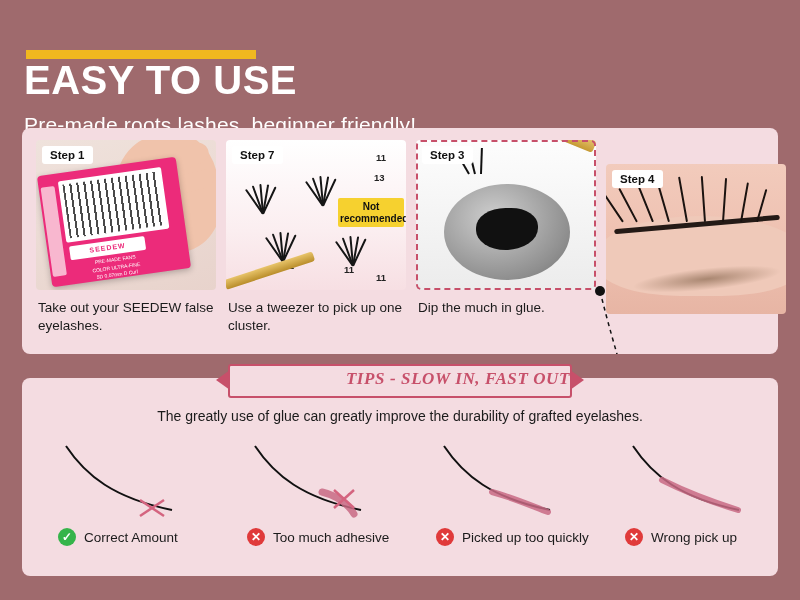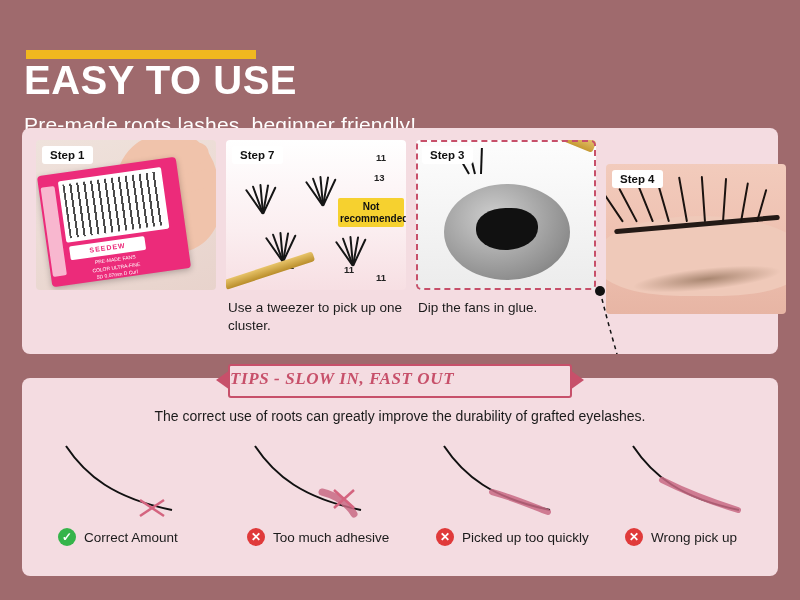--- a/index.html
+++ b/index.html
@@ -147,21 +147,21 @@
     width:340px;height:30px;border:2px solid #c7506a;border-radius:3px;
     background:#f4dce1;
   }
   .tips-ribbon:before,.tips-ribbon:after{
     content:"";position:absolute;top:4px;width:0;height:0;
     border-top:10px solid transparent;border-bottom:10px solid transparent;
   }
   .tips-ribbon:before{left:-14px;border-right:14px solid #c7506a;}
   .tips-ribbon:after{right:-14px;border-left:14px solid #c7506a;}
   .tips-title{
-    position:absolute;left:0;right:0;top:3px;text-align:left;
+    position:absolute;left:0;right:0;top:3px;text-align:right;
     font-family:"Liberation Serif", serif;
     font-style:italic;font-weight:bold;font-size:17px;color:#c7506a;letter-spacing:.6px;
   }
   .tips-sub{
     position:absolute;left:0;right:0;top:30px;text-align:center;
     font-size:14px;color:#1b1b1b;
   }
 
   .curves{position:absolute;left:0;top:58px;width:756px;height:92px;}
   .swatch-row{
@@ -203,20 +203,21 @@
             <div class="tray-inner"></div>
             <div class="tray-logo">SEEDEW</div>
             <div class="tray-txt">
               <div>PRE-MADE FANS</div>
               <div>COLOR ULTRA-FINE</div>
               <div>5D 0.07mm D Curl</div>
             </div>
           </div>
           <div class="step-badge">Step 1</div>
         </div>
+        <div class="step-cap">Take out your SEEDEW false eyelashes.</div>
       </div>
 
       <div class="step">
         <div class="step-img img2">
           <div class="fan" style="left:36px;top:44px;">
             <span style="transform:rotate(-35deg)"></span>
               <span style="transform:rotate(-20deg)"></span>
             <span style="transform:rotate(-5deg)"></span>
               <span style="transform:rotate(10deg)"></span>
             <span style="transform:rotate(25deg)"></span>
@@ -259,21 +260,21 @@
         <div class="step-img img3">
           <div class="glue-disc"></div>
           <div class="glue-drop"></div>
           <div class="tweezer3"></div>
           <div class="lashtip" style="transform:rotate(-30deg);"></div>
           <div class="lashtip" style="left:58px;transform:rotate(-14deg);"></div>
           <div class="lashtip" style="left:64px;transform:rotate(2deg);"></div>
           <div class="dashed"></div>
           <div class="step-badge">Step 3</div>
         </div>
-        <div class="step-cap">Dip the fans in glue.</div>
+        <div class="step-cap">Dip the much in glue.</div>
       </div>
 
       <div class="step">
         <div class="step-img img4">
           <div class="eyelid"></div>
           <div class="brow"></div>
           <div class="lashline"></div>
           <div class="lash" style="left:16px;top:24px;height:34px;transform:rotate(-34deg);"></div>
           <div class="lash" style="left:30px;top:20px;height:38px;transform:rotate(-28deg);"></div>
           <div class="lash" style="left:46px;top:16px;height:42px;transform:rotate(-22deg);"></div>
@@ -292,21 +293,21 @@
     <svg width="756" height="226" style="position:absolute;left:0;top:0;pointer-events:none;">
       <circle cx="578" cy="163" r="5" fill="#111"></circle>
       <path d="M578 163 C 586 196, 594 222, 600 244" stroke="#111" stroke-width="1.5" fill="none" stroke-dasharray="4 4"></path>
     </svg>
   </div>
 
   <div class="tips-panel">
     <div class="tips-ribbon">
       <div class="tips-title">TIPS - SLOW IN, FAST OUT</div>
     </div>
-    <div class="tips-sub">The correct use of roots can greatly improve the durability of grafted eyelashes.</div>
+    <div class="tips-sub">The greatly use of glue can greatly improve the durability of grafted eyelashes.</div>
 
     <svg class="curves" viewBox="0 0 756 92">
 
       <path d="M44 10 C 64 40, 92 62, 150 74" stroke="#111" stroke-width="2" fill="none"></path>
       <path d="M118 64 L 142 80" stroke="#d4647f" stroke-width="2.5" fill="none"></path>
       <path d="M142 64 L 118 80" stroke="#d4647f" stroke-width="2.5" fill="none"></path>
 
       <path d="M233 10 C 253 40, 281 62, 339 74" stroke="#111" stroke-width="2" fill="none"></path>
       <path d="M300 56 C 316 60, 326 68, 332 78" stroke="#c86a84" stroke-width="7" fill="none" stroke-linecap="round" opacity="0.85"></path>
       <path d="M312 54 L 332 72" stroke="#d4647f" stroke-width="2.5" fill="none"></path>

